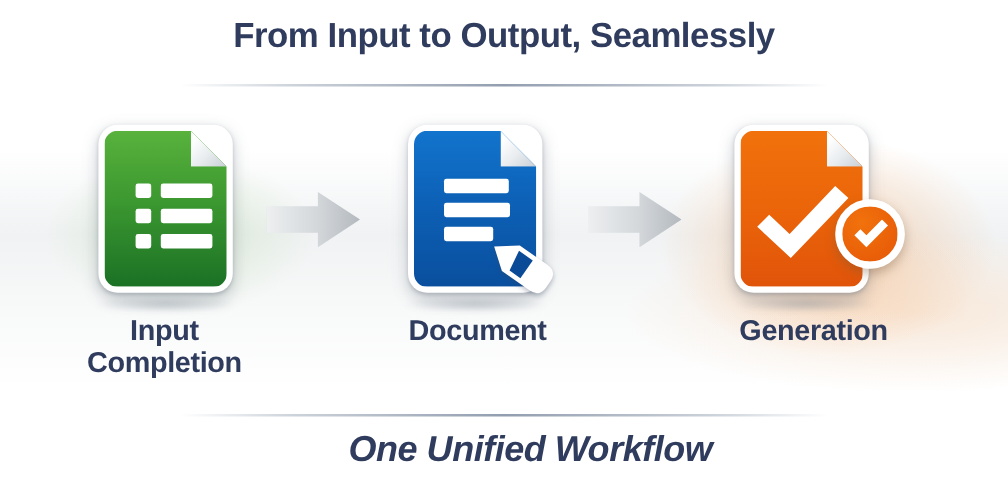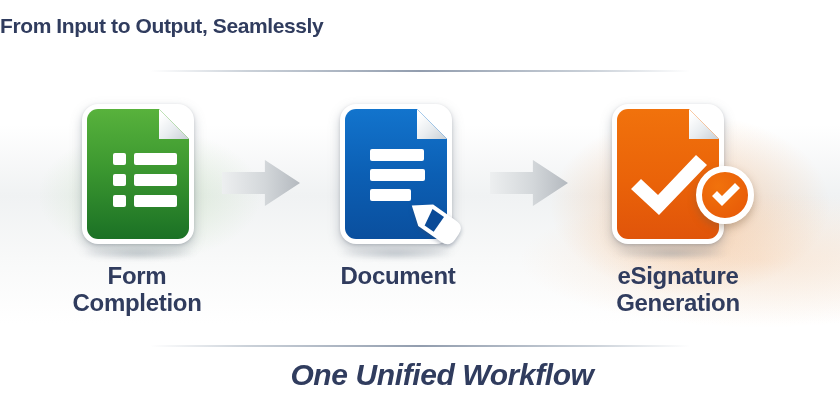--- a/index.html
+++ b/index.html
@@ -6,22 +6,22 @@
   #stage{
     position:relative;width:840px;height:416px;overflow:hidden;
     font-family:"Liberation Sans",sans-serif;
     background:
       radial-gradient(ellipse 200px 130px at 690px 205px, rgba(245,152,72,0.38), rgba(245,152,72,0) 70%),
       radial-gradient(ellipse 320px 90px at 760px 260px, rgba(247,190,140,0.30), rgba(247,190,140,0) 75%),
       radial-gradient(ellipse 160px 95px at 150px 195px, rgba(145,200,125,0.28), rgba(145,200,125,0) 70%),
       linear-gradient(180deg,#ffffff 0%,#ffffff 30%,#f0f2f3 47%,#f8f9f9 62%,#ffffff 78%);
   }
   .title{
-    position:absolute;top:14px;left:0;right:0;
-    font-size:21px;font-weight:700;color:#303c5e;letter-spacing:-0.4px;
+    position:absolute;top:14px;left:0;right:0;text-align:center;
+    font-size:29px;font-weight:700;color:#303c5e;letter-spacing:-0.4px;
   }
   .footer-title{
     position:absolute;top:358px;left:0;right:0;text-align:center;
     font-size:30px;font-weight:700;font-style:italic;color:#303c5e;letter-spacing:-0.4px;padding-left:44px;
   }
   .divider{
     position:absolute;left:150px;width:540px;height:2px;border-radius:1px;
     background:linear-gradient(90deg,rgba(160,172,186,0) 0%,rgba(160,172,186,0.55) 18%,rgba(140,152,170,0.95) 50%,rgba(160,172,186,0.55) 82%,rgba(160,172,186,0) 100%);
   }
   .divider.top{top:70px;}
@@ -147,27 +147,26 @@
     </div>
     <div class="badge">
       <svg viewBox="0 0 31 25">
         <path d="M2 13 L7 8 L12 13 L25 0 L30 5 L12 23 Z" fill="#ffffff"></path>
       </svg>
     </div>
   </div>
   <div class="card-shadow" style="left:606px"></div>
 
   <div class="step-label" style="left:32px">
-    <div>Form</div>
+    <div>Input</div>
     <div>Completion</div>
   </div>
   <div class="step-label" style="left:293px">
     <div>Document</div>
   </div>
   <div class="step-label" style="left:573px">
-    <div>eSignature</div>
     <div>Generation</div>
   </div>
 
   <div class="divider bottom"></div>
   <div class="footer-title">One Unified Workflow</div>
 
 </div>
 
 </body></html>

